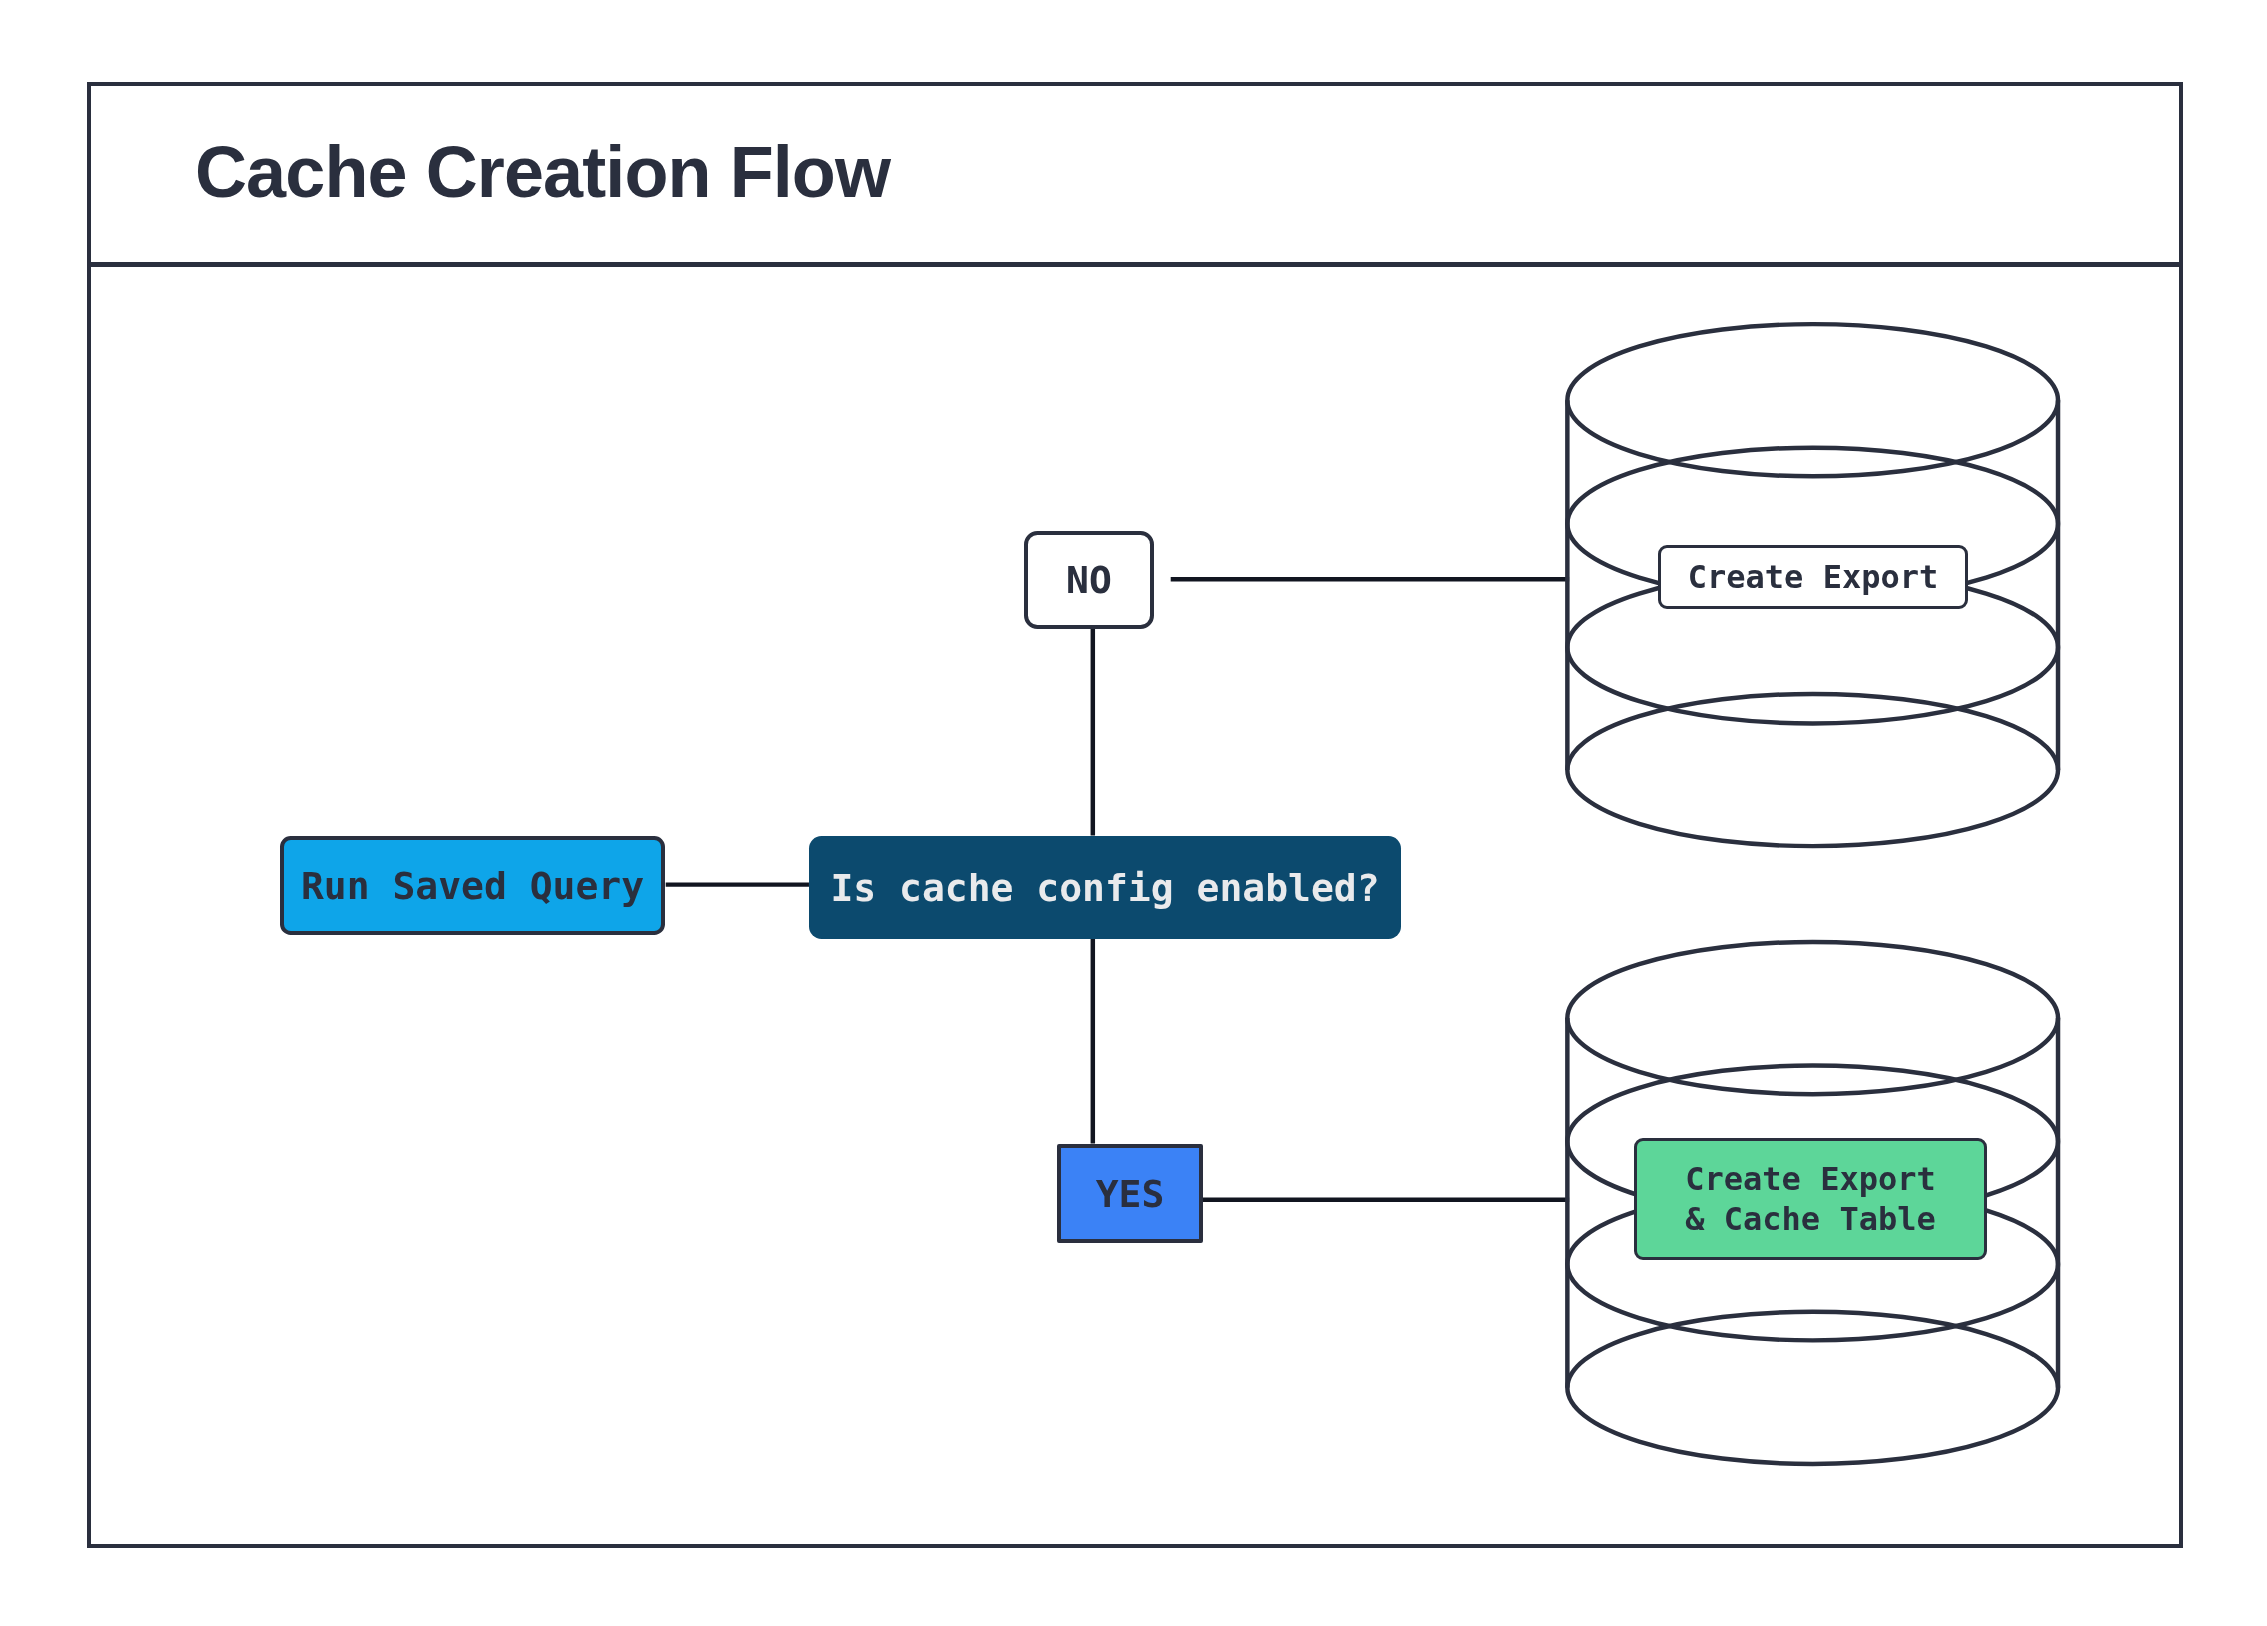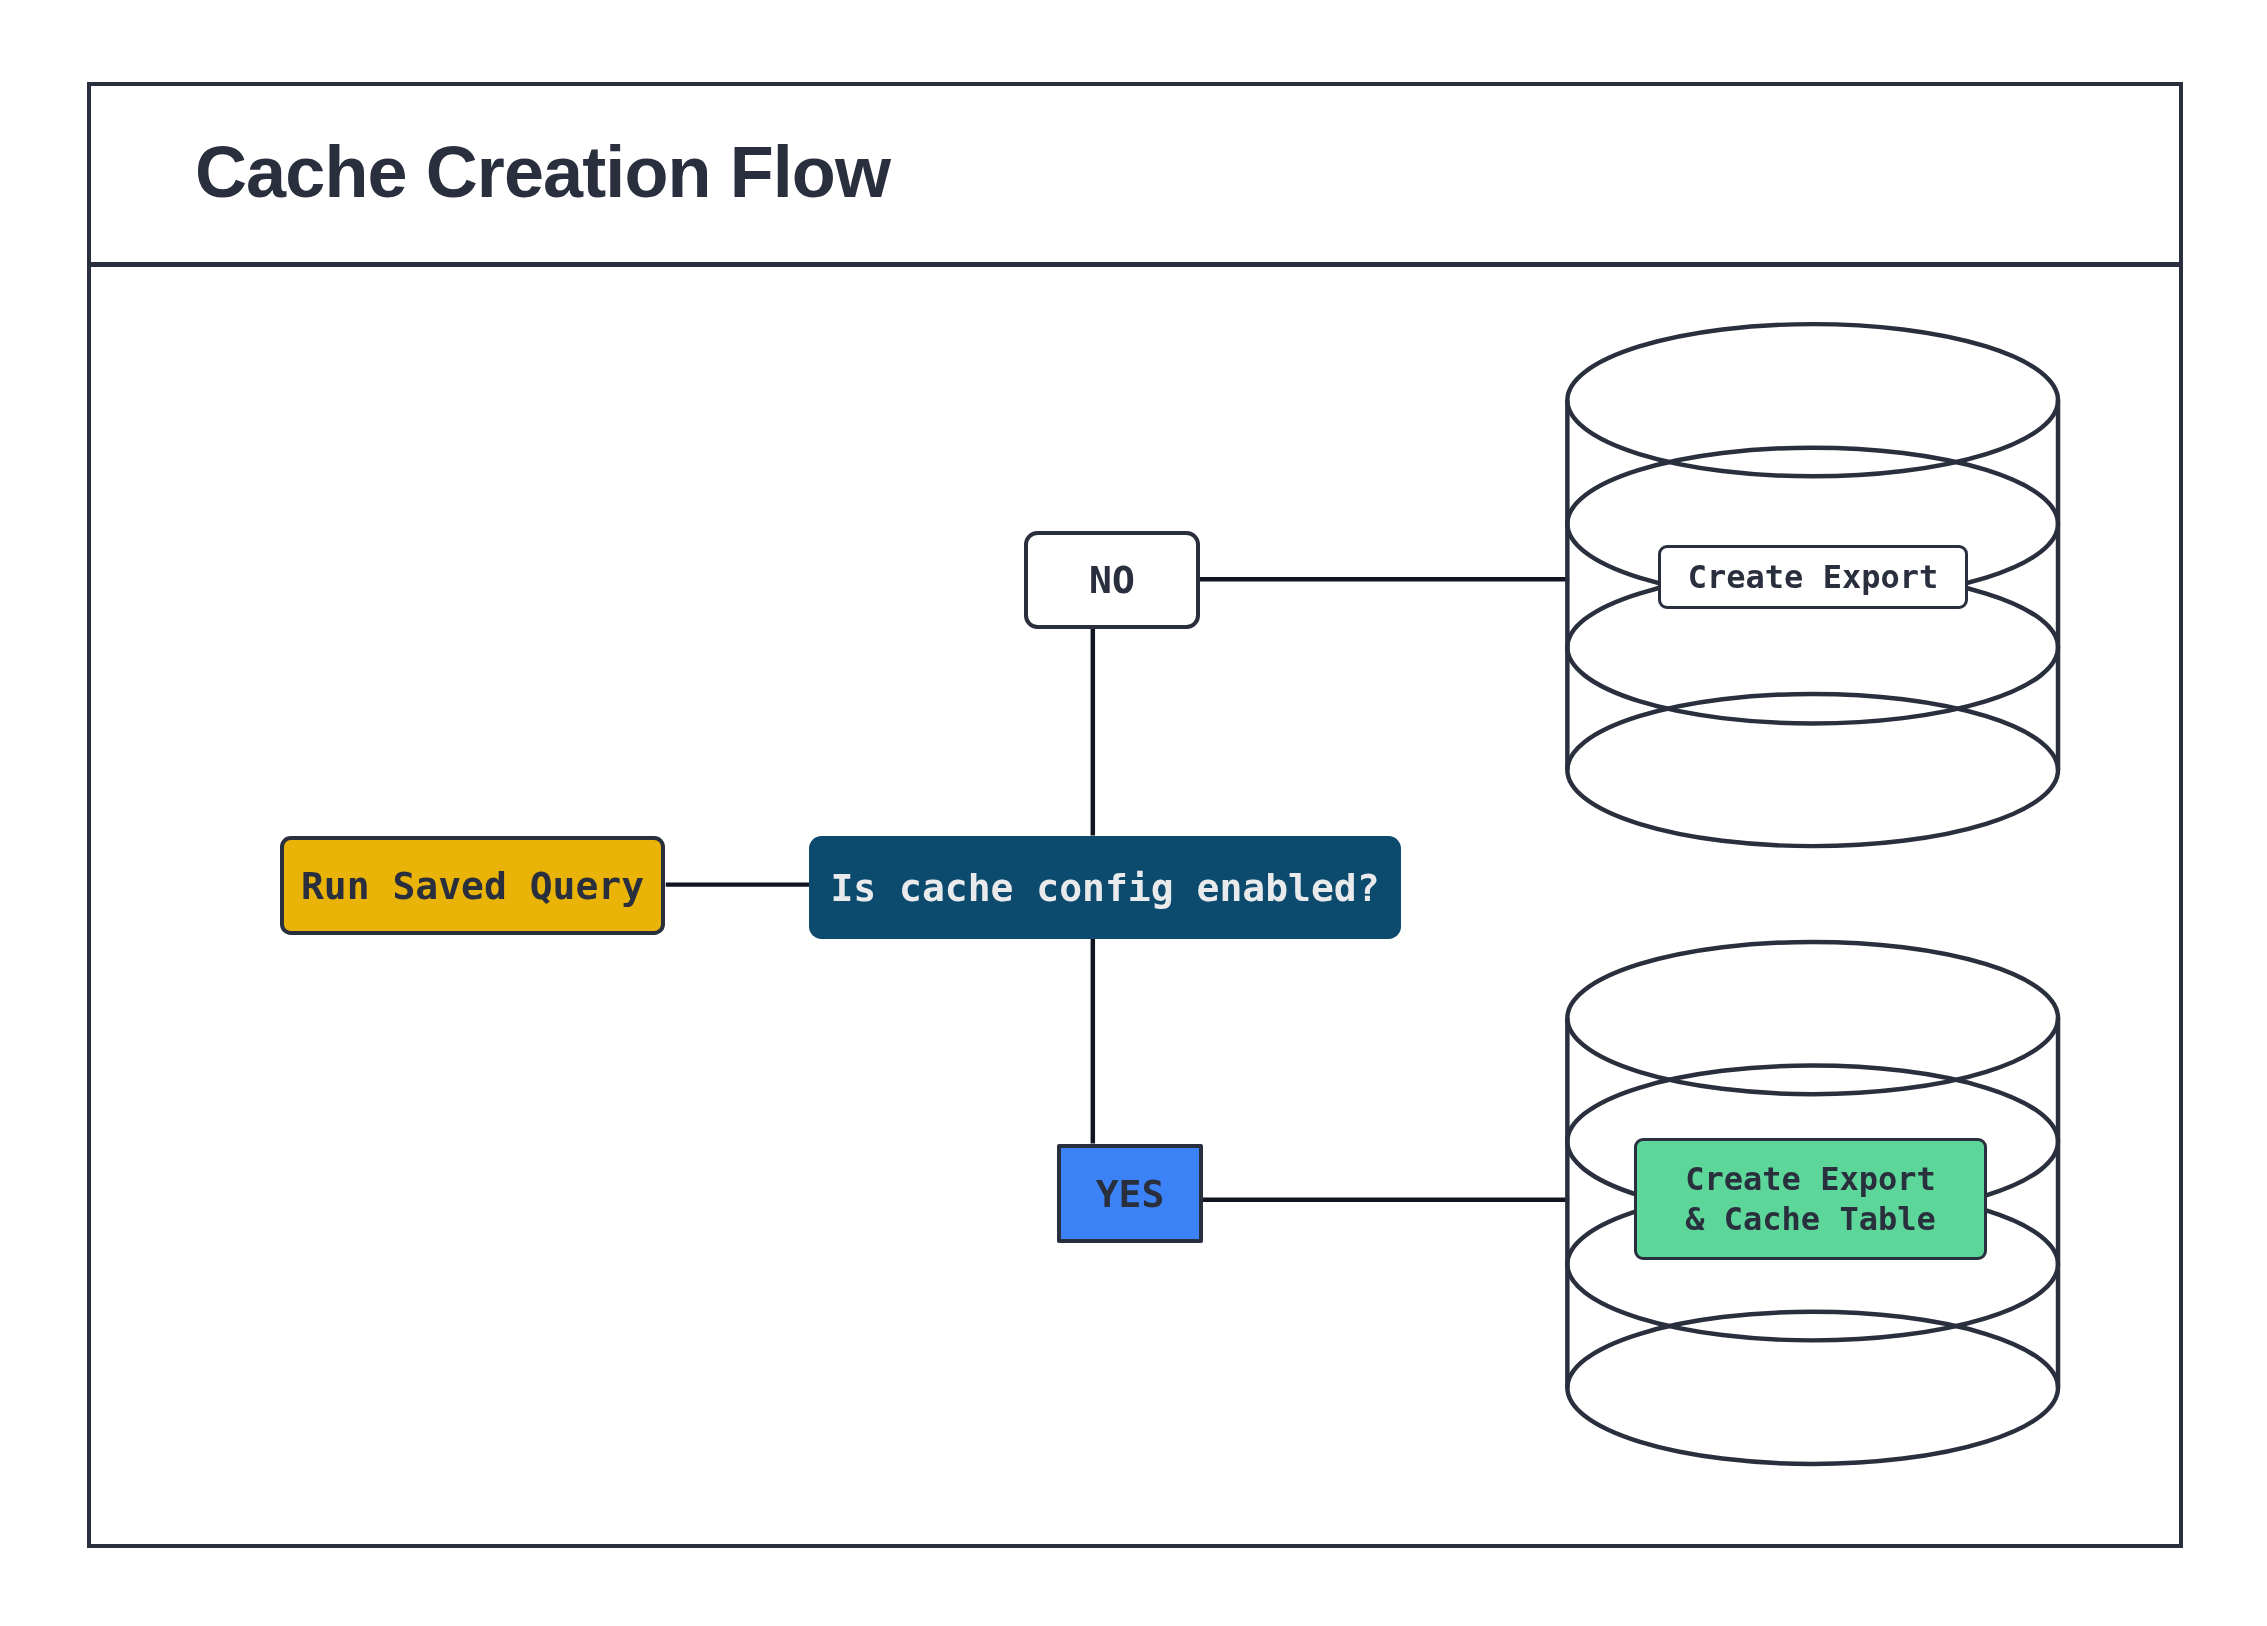--- a/index.html
+++ b/index.html
@@ -53,36 +53,36 @@
     align-items: center;
     justify-content: center;
     font-family: "DejaVu Sans Mono", monospace;
     font-weight: bold;
     color: #2a2f3e;
     white-space: nowrap;
   }
   .node-start {
     left: 280px; top: 836px;
     width: 385px; height: 99px;
-    background: #eab308;
+    background: #0ea5e9;
     border: 4.5px solid #2a2f3e;
     border-radius: 10.7px;
     font-size: 38px;
   }
   .node-question {
     left: 809px; top: 836px;
     width: 592px; height: 103px;
     background: #0c4a6e;
     border-radius: 12.5px;
     font-size: 38px;
     color: #e9eaec;
   }
   .node-no {
     left: 1024px; top: 531px;
-    width: 176px; height: 98px;
+    width: 130px; height: 98px;
     background: #ffffff;
     border: 4.5px solid #2a2f3e;
     border-radius: 13.4px;
     font-size: 38px;
   }
   .node-yes {
     left: 1025px; top: 1144px;
     width: 146px; height: 99px;
     background: #3b82f6;
     border: 4.5px solid #2a2f3e;

